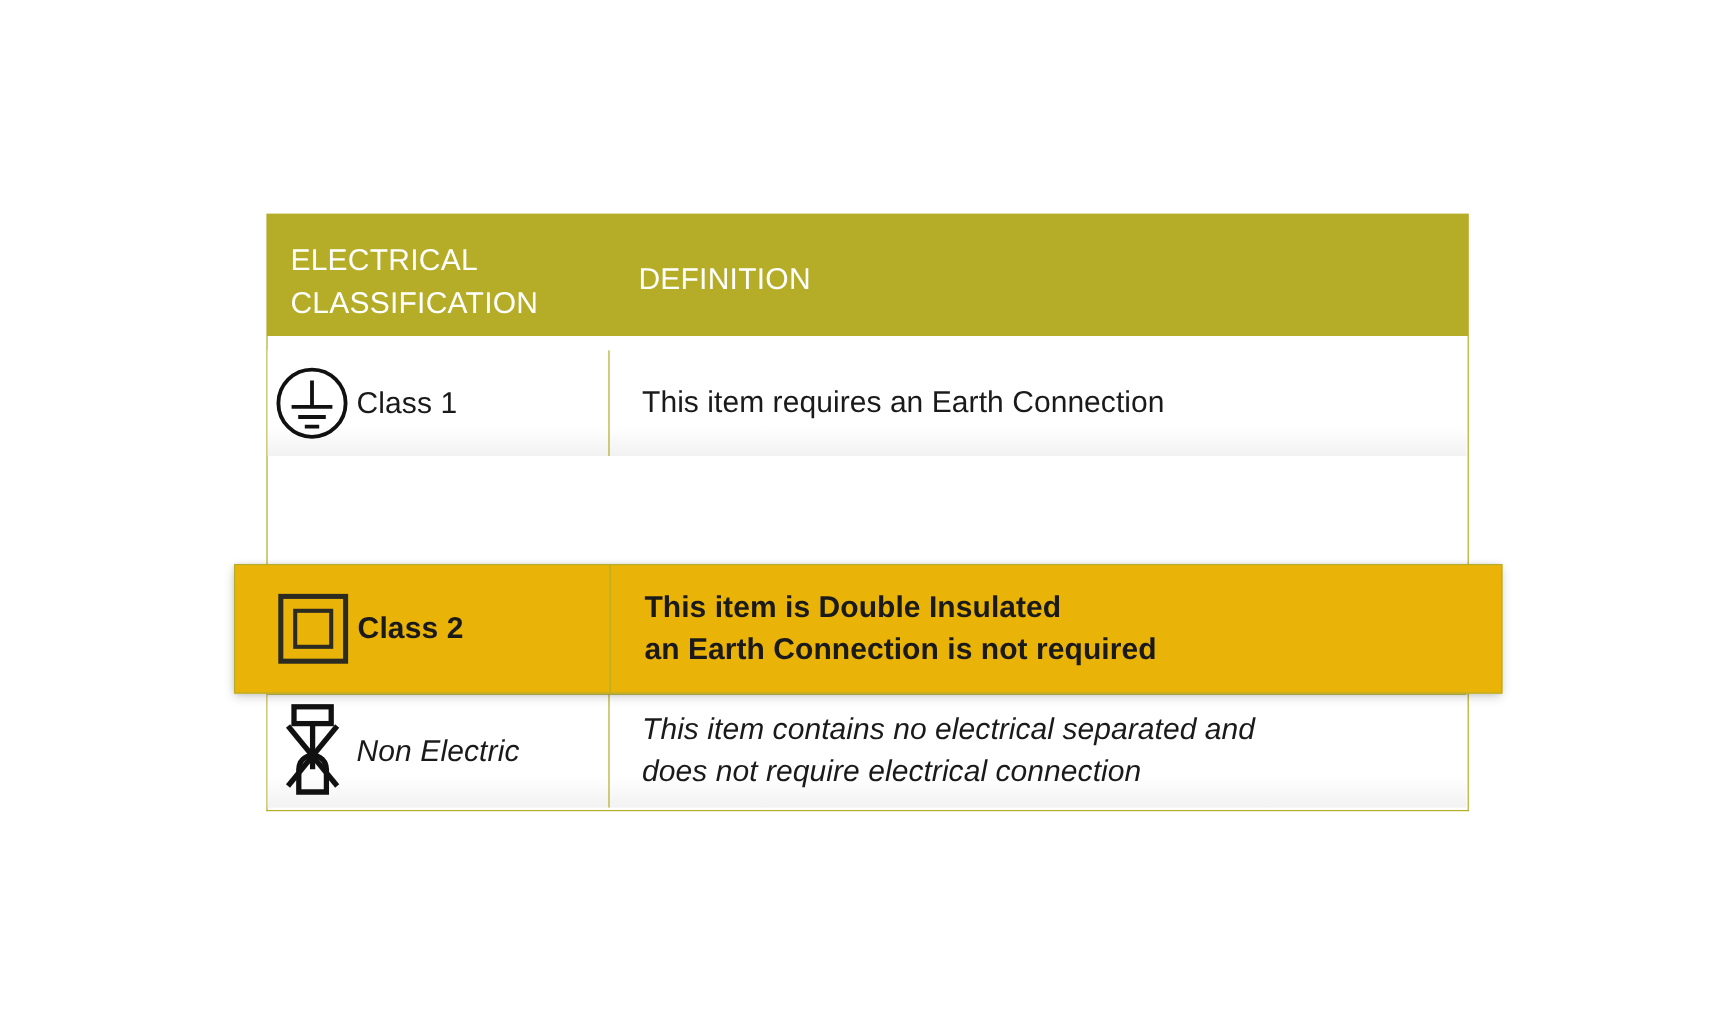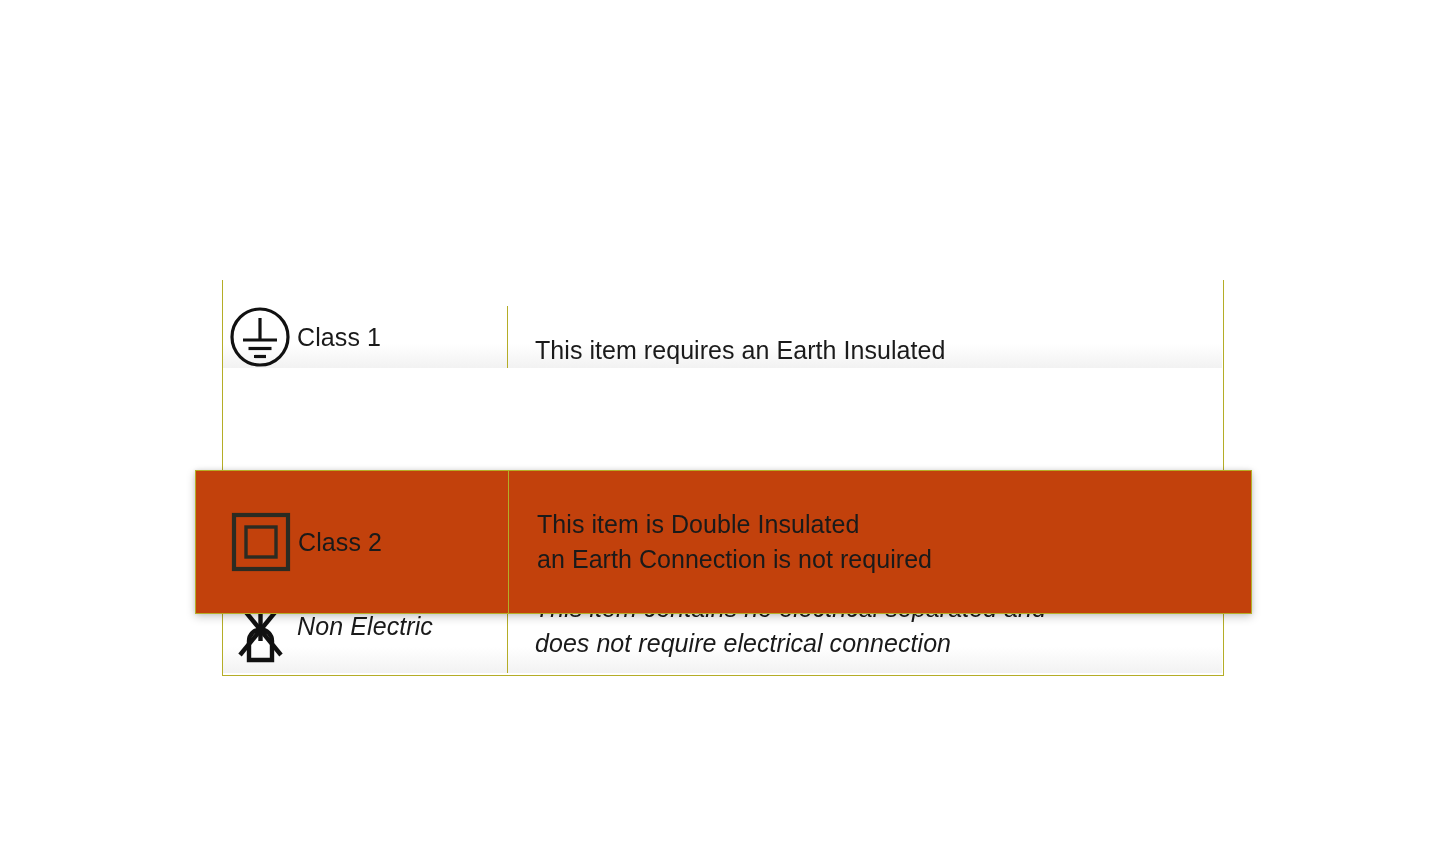--- a/index.html
+++ b/index.html
@@ -75,21 +75,21 @@
   }
 
   .row {
     position: absolute;
     left: 0;
     width: 999px;
     display: flex;
     box-sizing: border-box;
     background: linear-gradient(to bottom, #ffffff 0%, #ffffff 72%, #f2f2f2 100%);
   }
-  .row.r1 { top: 0px;   height: 88px; align-items: flex-end; }
+  .row.r1 { top: 12px;   height: 88px; }
   .row.r3 { top: 208px; height: 90px; }
   .row.r4 { top: 298px; height: 95px; }
 
   .row.r3, .row.r4 { border-top: 1.5px solid #b5ad27; font-style: italic; }
 
   .cell-sym {
     width: 285px;
     flex: 0 0 285px;
     border-right: 1.5px solid #b5ad27;
     display: flex;
@@ -126,65 +126,71 @@
     white-space: pre-line;
     letter-spacing: 0.05px;
   }
 
   
   .row-highlight {
     position: absolute;
     left: -28px;
     top: 190px;
     width: 1057px;
-    height: 144px;
-    background: #c2410c;
+    height: 108px;
+    background: #eab308;
     border: 1.5px solid #b5ad27;
     box-sizing: border-box;
     display: flex;
     box-shadow: 0 3px 9px rgba(0,0,0,0.20), 0 0 4px rgba(0,0,0,0.10);
     z-index: 5;
+    font-weight: bold;
   }
   .row-highlight .cell-sym {
     width: 313px;
     flex: 0 0 313px;
     padding-left: 28px;
   }
   .row-highlight .cell-def {
     padding-left: 28px;
   }
 
   
   svg.icon { display: block; }
 </style>
 </head>
 <body>
 
 <div id="stage">
 
   <div class="table-wrap">
 
+    <div class="thead">
+      <div class="th th-class">ELECTRICAL
+CLASSIFICATION</div>
+      <div class="th th-def">DEFINITION</div>
+    </div>
 
     <div class="tbody">
 
       <div class="row r1">
         <div class="cell-sym">
           <div class="sym-box">
             <svg class="icon" width="62" height="62" viewBox="0 0 62 62" aria-hidden="true">
               <circle cx="31" cy="31" r="28" fill="none" stroke="#111111" stroke-width="3.2"></circle>
               <line x1="31" y1="12" x2="31" y2="33" stroke="#111111" stroke-width="3.2"></line>
               <line x1="14" y1="34" x2="48" y2="34" stroke="#111111" stroke-width="3.2"></line>
               <line x1="19.5" y1="42.5" x2="42.5" y2="42.5" stroke="#111111" stroke-width="3.2"></line>
               <line x1="25" y1="50.5" x2="37" y2="50.5" stroke="#111111" stroke-width="3.2"></line>
             </svg>
           </div>
           <span class="sym-label">Class 1</span>
         </div>
         <div class="cell-def">
-          <span class="def-text">This item requires an Earth Insulated</span>
+          <span class="def-text">This item requires an Earth Connection</span>
         </div>
       </div>
 
       <div class="row r3">
         <div class="cell-sym">
           <div class="sym-box">
             <svg class="icon" width="66" height="66" viewBox="0 0 66 66" aria-hidden="true">
               <polygon points="33,4 62,33 33,62 4,33" fill="none" stroke="#111111" stroke-width="3"></polygon>
               <line x1="25.5" y1="23" x2="25.5" y2="43" stroke="#111111" stroke-width="3.2"></line>
               <line x1="33" y1="23" x2="33" y2="43" stroke="#111111" stroke-width="3.2"></line>

